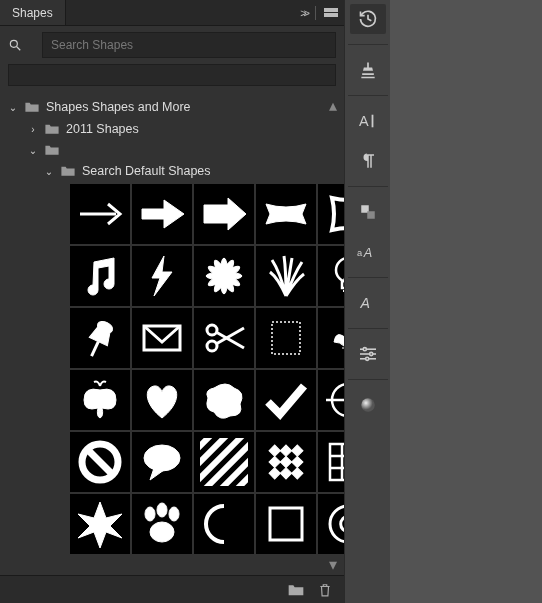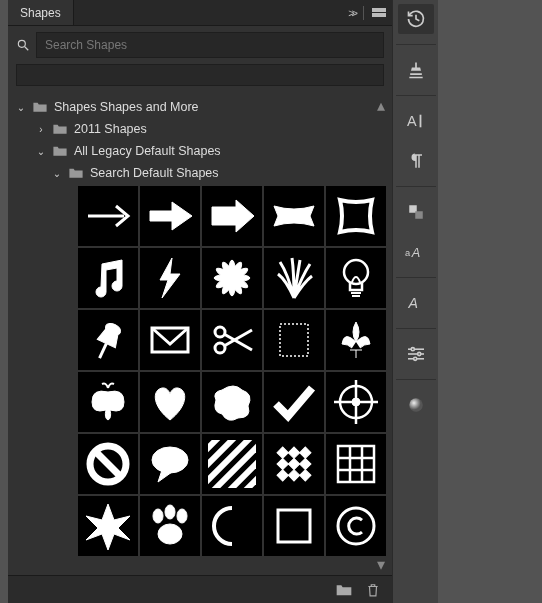--- a/index.html
+++ b/index.html
@@ -1,25 +1,25 @@
 <!DOCTYPE html>
 <html><head>
 <meta charset="utf-8">
 <style>
   * { box-sizing: border-box; margin: 0; padding: 0; font-family: "Segoe UI", Tahoma, sans-serif; }
   body { background: #535353; width: 542px; height: 603px; display: flex; overflow: hidden; }
-  .panel { width: 384px; background: #323232; display: flex; flex-direction: column; margin-left: 8px; }
+  .panel { width: 344px; background: #323232; display: flex; flex-direction: column; }
   .tab-bar { height: 26px; background: #282828; display: flex; align-items: stretch; border-bottom: 1px solid #1a1a1a; }
   .tab { background: #323232; color: #ddd; font-size: 12px; padding: 5px 12px; border-right: 1px solid #1a1a1a; display: flex; align-items: center; }
   .tab-spacer { flex: 1; }
   .tab-btns { display:flex; align-items:center; padding-right:6px; gap:8px; color:#bbb; }
   .dbl-chev { font-size: 11px; letter-spacing:-3px;}
   .hamburger { width:14px; height:10px; display:flex; flex-direction:column; justify-content:space-between;}
   .hamburger span{height:2px; background:#bbb; display:block;}
-  .search-row { padding: 6px 8px; display:flex; align-items:center; gap:6px;}
+  .search-row { padding: 6px 8px; display:flex; align-items:center; gap:20px;}
   .search-icon { color:#ccc; width:14px; height:14px; }
   .search-input { flex:1; background:#272727; border:1px solid #1e1e1e; color:#999; font-size:12px; padding:5px 8px; outline:none; }
   .search-input::placeholder{color:#777;}
   .typebar { height:22px; background:#282828; margin: 0 8px 8px 8px; border:1px solid #1e1e1e;}
   .tree-wrap { flex:1; position:relative; overflow:hidden;}
   .tree { position:absolute; inset:0; overflow-y:auto; padding:2px 4px 4px 6px; color:#ddd; font-size:12.5px;}
   .tree::-webkit-scrollbar{width:0;}
   .scroll-up,.scroll-down{ position:absolute; right:4px; width:14px;height:14px; color:#888; display:flex;align-items:center;justify-content:center;}
   .scroll-up{top:4px;}
   .scroll-down{bottom:4px;}
@@ -87,21 +87,20 @@
             <path d="M1 3 h7 l2 3 h13 v12 h-22 z" fill="#999"></path>
           </svg>
         <span>2011 Shapes</span>
       </div>
 
       <div class="row ind1">
         <span class="chev">⌄</span>
         <svg width="16" height="12" class="folder-icon" viewBox="0 0 24 20">
             <path d="M1 3 h7 l2 3 h13 v12 h-22 z" fill="#999"></path>
           </svg>
-        <span>All Legacy Default Shapes</span>
       </div>
 
       <div class="row ind2">
         <span class="chev">⌄</span>
         <svg width="16" height="12" class="folder-icon" viewBox="0 0 24 20">
             <path d="M1 3 h7 l2 3 h13 v12 h-22 z" fill="#999"></path>
           </svg>
         <span>Search Default Shapes</span>
       </div>
 

